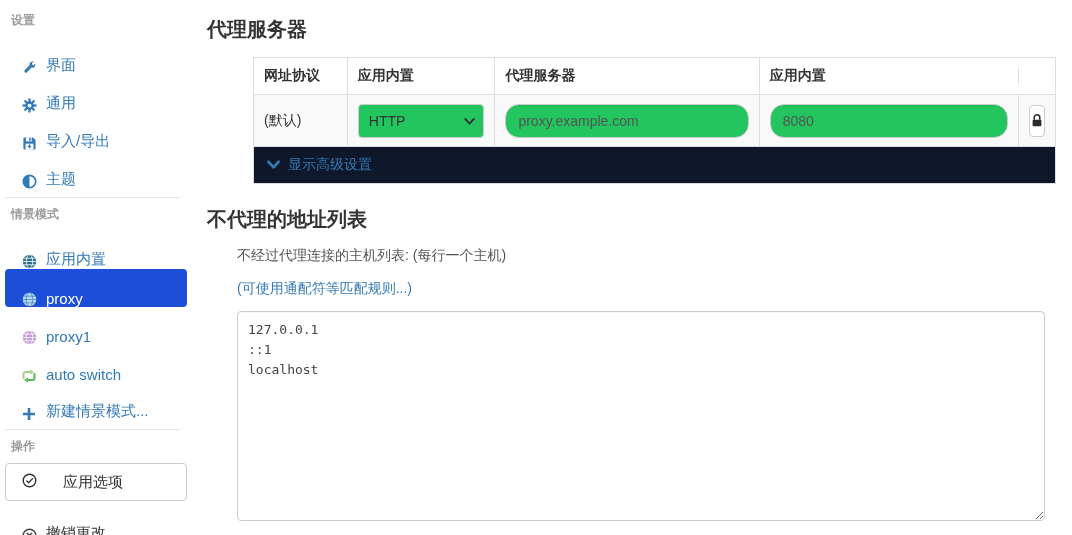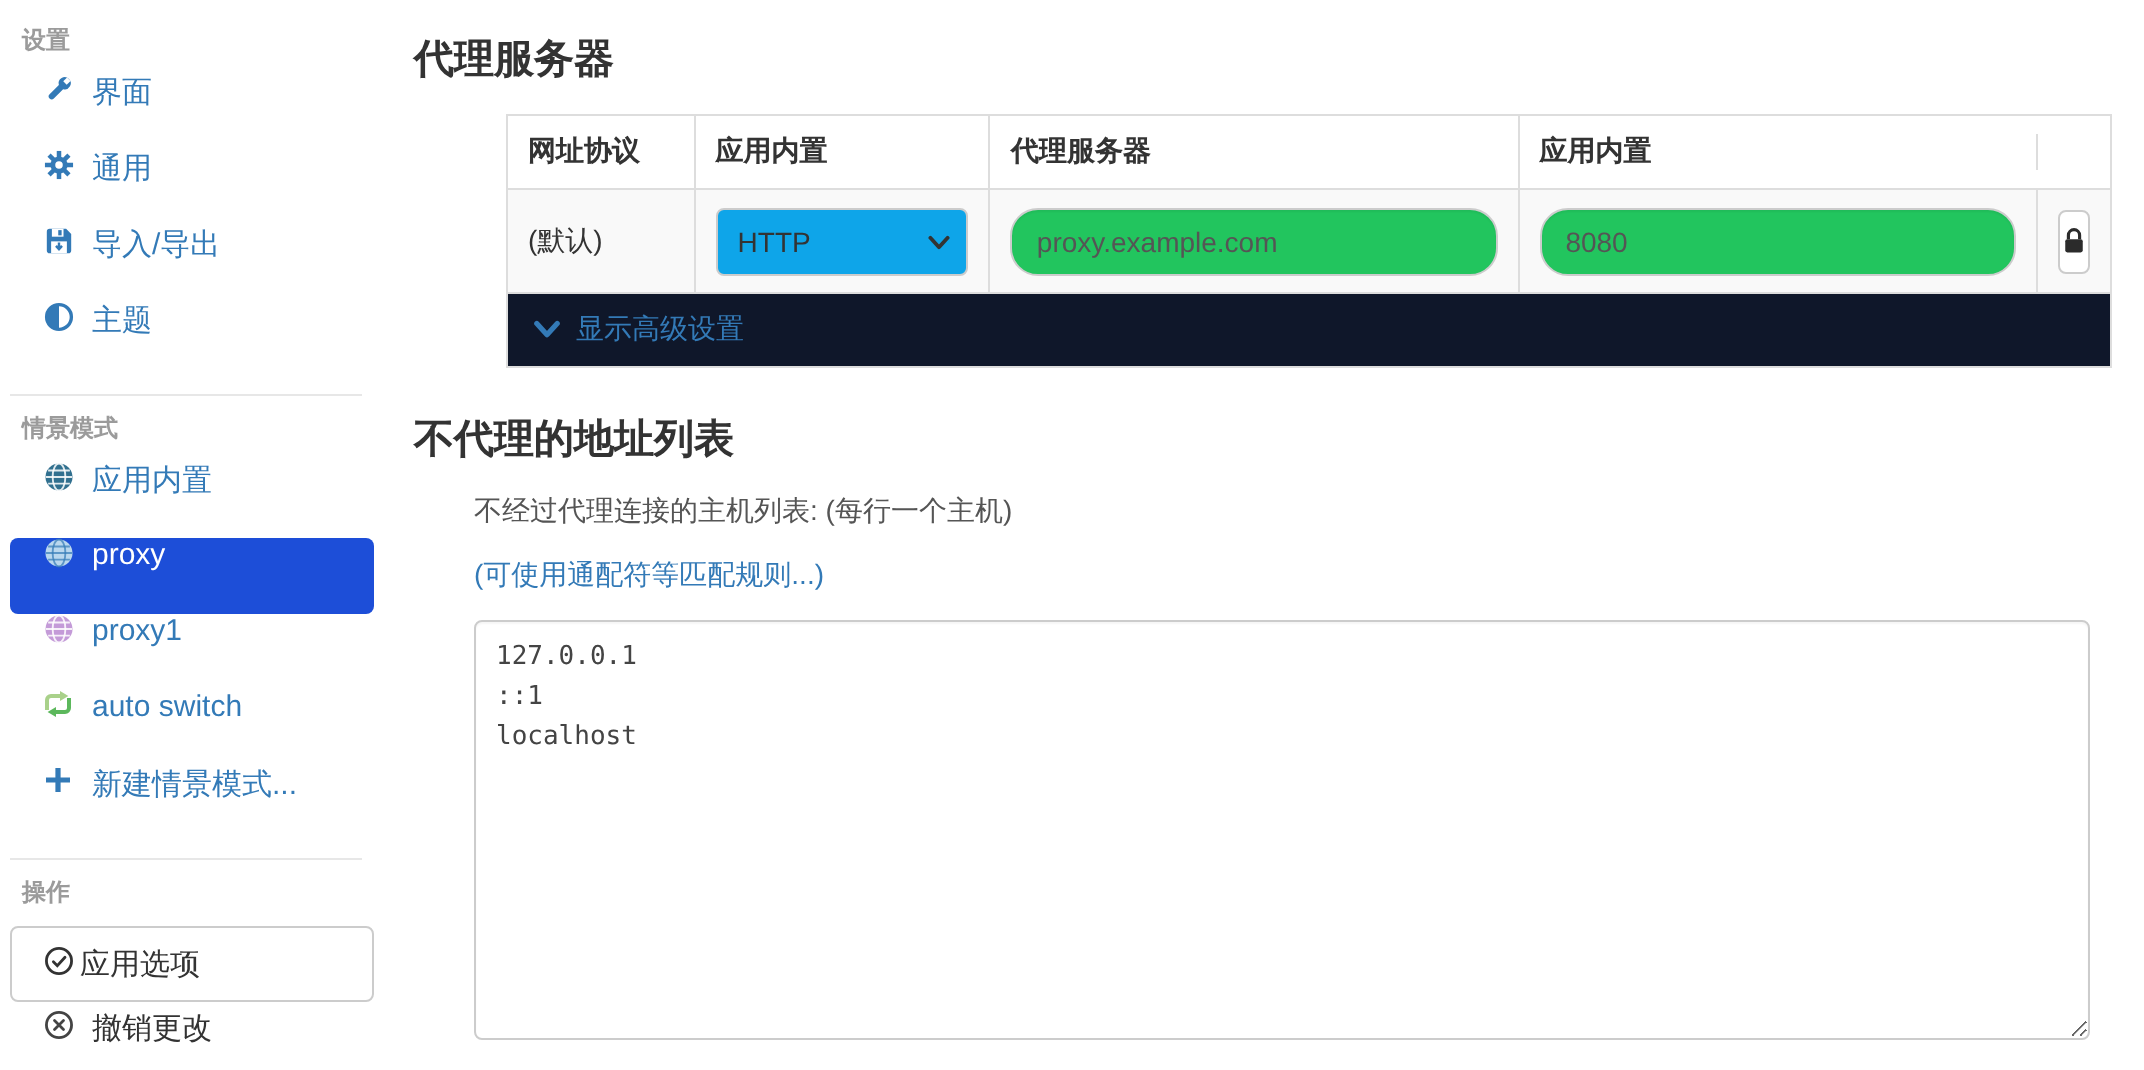--- a/index.html
+++ b/index.html
@@ -3,27 +3,27 @@
 <meta charset="utf-8">
 <style>
   * { box-sizing: border-box; }
   html,body { margin:0; padding:0; background:#fff; }
   body { width:1072px; height:535px; font-family:"Liberation Sans", sans-serif; overflow:hidden; }
   .app { display:flex; width:1072px; height:535px; }
 
   
   .sidebar { width:187px; flex:none; padding:8px 0 0 5px; }
   .nav-label { font-size:12px; font-weight:700; color:#9b9b9b; margin:4px 0 8px 6px; }
-  .nav-item { display:flex; align-items:flex-start; gap:9px; height:38px; padding:0 8px 0 16px;
+  .nav-item { display:flex; align-items:flex-end; gap:9px; height:38px; padding:0 8px 0 16px;
               border-radius:4px; color:#337ab7; font-size:15px; cursor:pointer; text-decoration:none; }
   .nav-item.active { background:#1d4ed8; color:#fff; }
   .nav-item.dark { color:#333; }
   .nav-item .icon { display:inline-flex; width:16px; justify-content:center; flex:none; }
   .sidebar-divider { border:0; border-top:1px solid #e7e7e7; margin:8px 6px 8px 0; }
-  .apply-button { display:flex; align-items:center; gap:3px; height:38px; width:100%;
+  .apply-button { display:flex; align-items:center; gap:26px; height:38px; width:100%;
                   padding:0 8px 0 16px; border:1px solid #ccc; border-radius:4px; background:#fff;
                   color:#333; font-size:15px; cursor:pointer; font-family:inherit; margin:2px 0 4px; }
 
   
   .main { flex:1; padding:16px 24px 0 20px; }
   .section-title { font-size:20px; font-weight:700; color:#333; margin:0 0 14px; }
 
   .ptable { margin-left:46px; width:803px; border:1px solid #ddd; font-size:14px; color:#333; }
   .trow { display:flex; align-items:center; }
   .thead { background:#fff; font-weight:700; }
@@ -35,21 +35,21 @@
   .c4 { width:260px; border-left:1px solid #ddd; }
   .c5 { width:37px; border-left:1px solid #ddd; padding:9px 2px; display:flex; justify-content:center; }
   .thead .cell { padding:9px 10px; }
   .tbody .cell { padding:8px 10px; align-self:stretch; display:flex; align-items:center; }
 
   .text-input { width:100%; height:34px; border:1px solid #ccc; border-radius:14px; background:#22c55e;
                 padding:0 12px; font-size:14px; color:#555; font-family:inherit;
                 box-shadow:inset 0 1px 1px rgba(0,0,0,.05); }
   .select-wrap { position:relative; width:100%; }
   .select-wrap select { appearance:none; -webkit-appearance:none; width:100%; height:34px;
-                border:1px solid #ccc; border-radius:4px; background:#0ea5e9; padding:0 26px 0 10px;
+                border:1px solid #ccc; border-radius:4px; background:#22c55e; padding:0 26px 0 10px;
                 font-size:14px; color:#333; font-family:inherit; }
   .select-chevron { position:absolute; right:9px; top:50%; transform:translateY(-42%); pointer-events:none; display:inline-flex; }
   .lock-button { width:32px; height:32px; border:1px solid #ccc; border-radius:4px; background:#fff;
                  display:flex; align-items:center; justify-content:center; cursor:pointer; padding:0; }
 
   .tfoot { border-top:1px solid #ddd; background:#0f172a; padding:9px 13px; }
   .advanced-link { display:inline-flex; align-items:center; gap:8px; color:#337ab7; font-size:14px;
                    cursor:pointer; text-decoration:none; }
 
   .bypass-title { margin-top:22px; }

